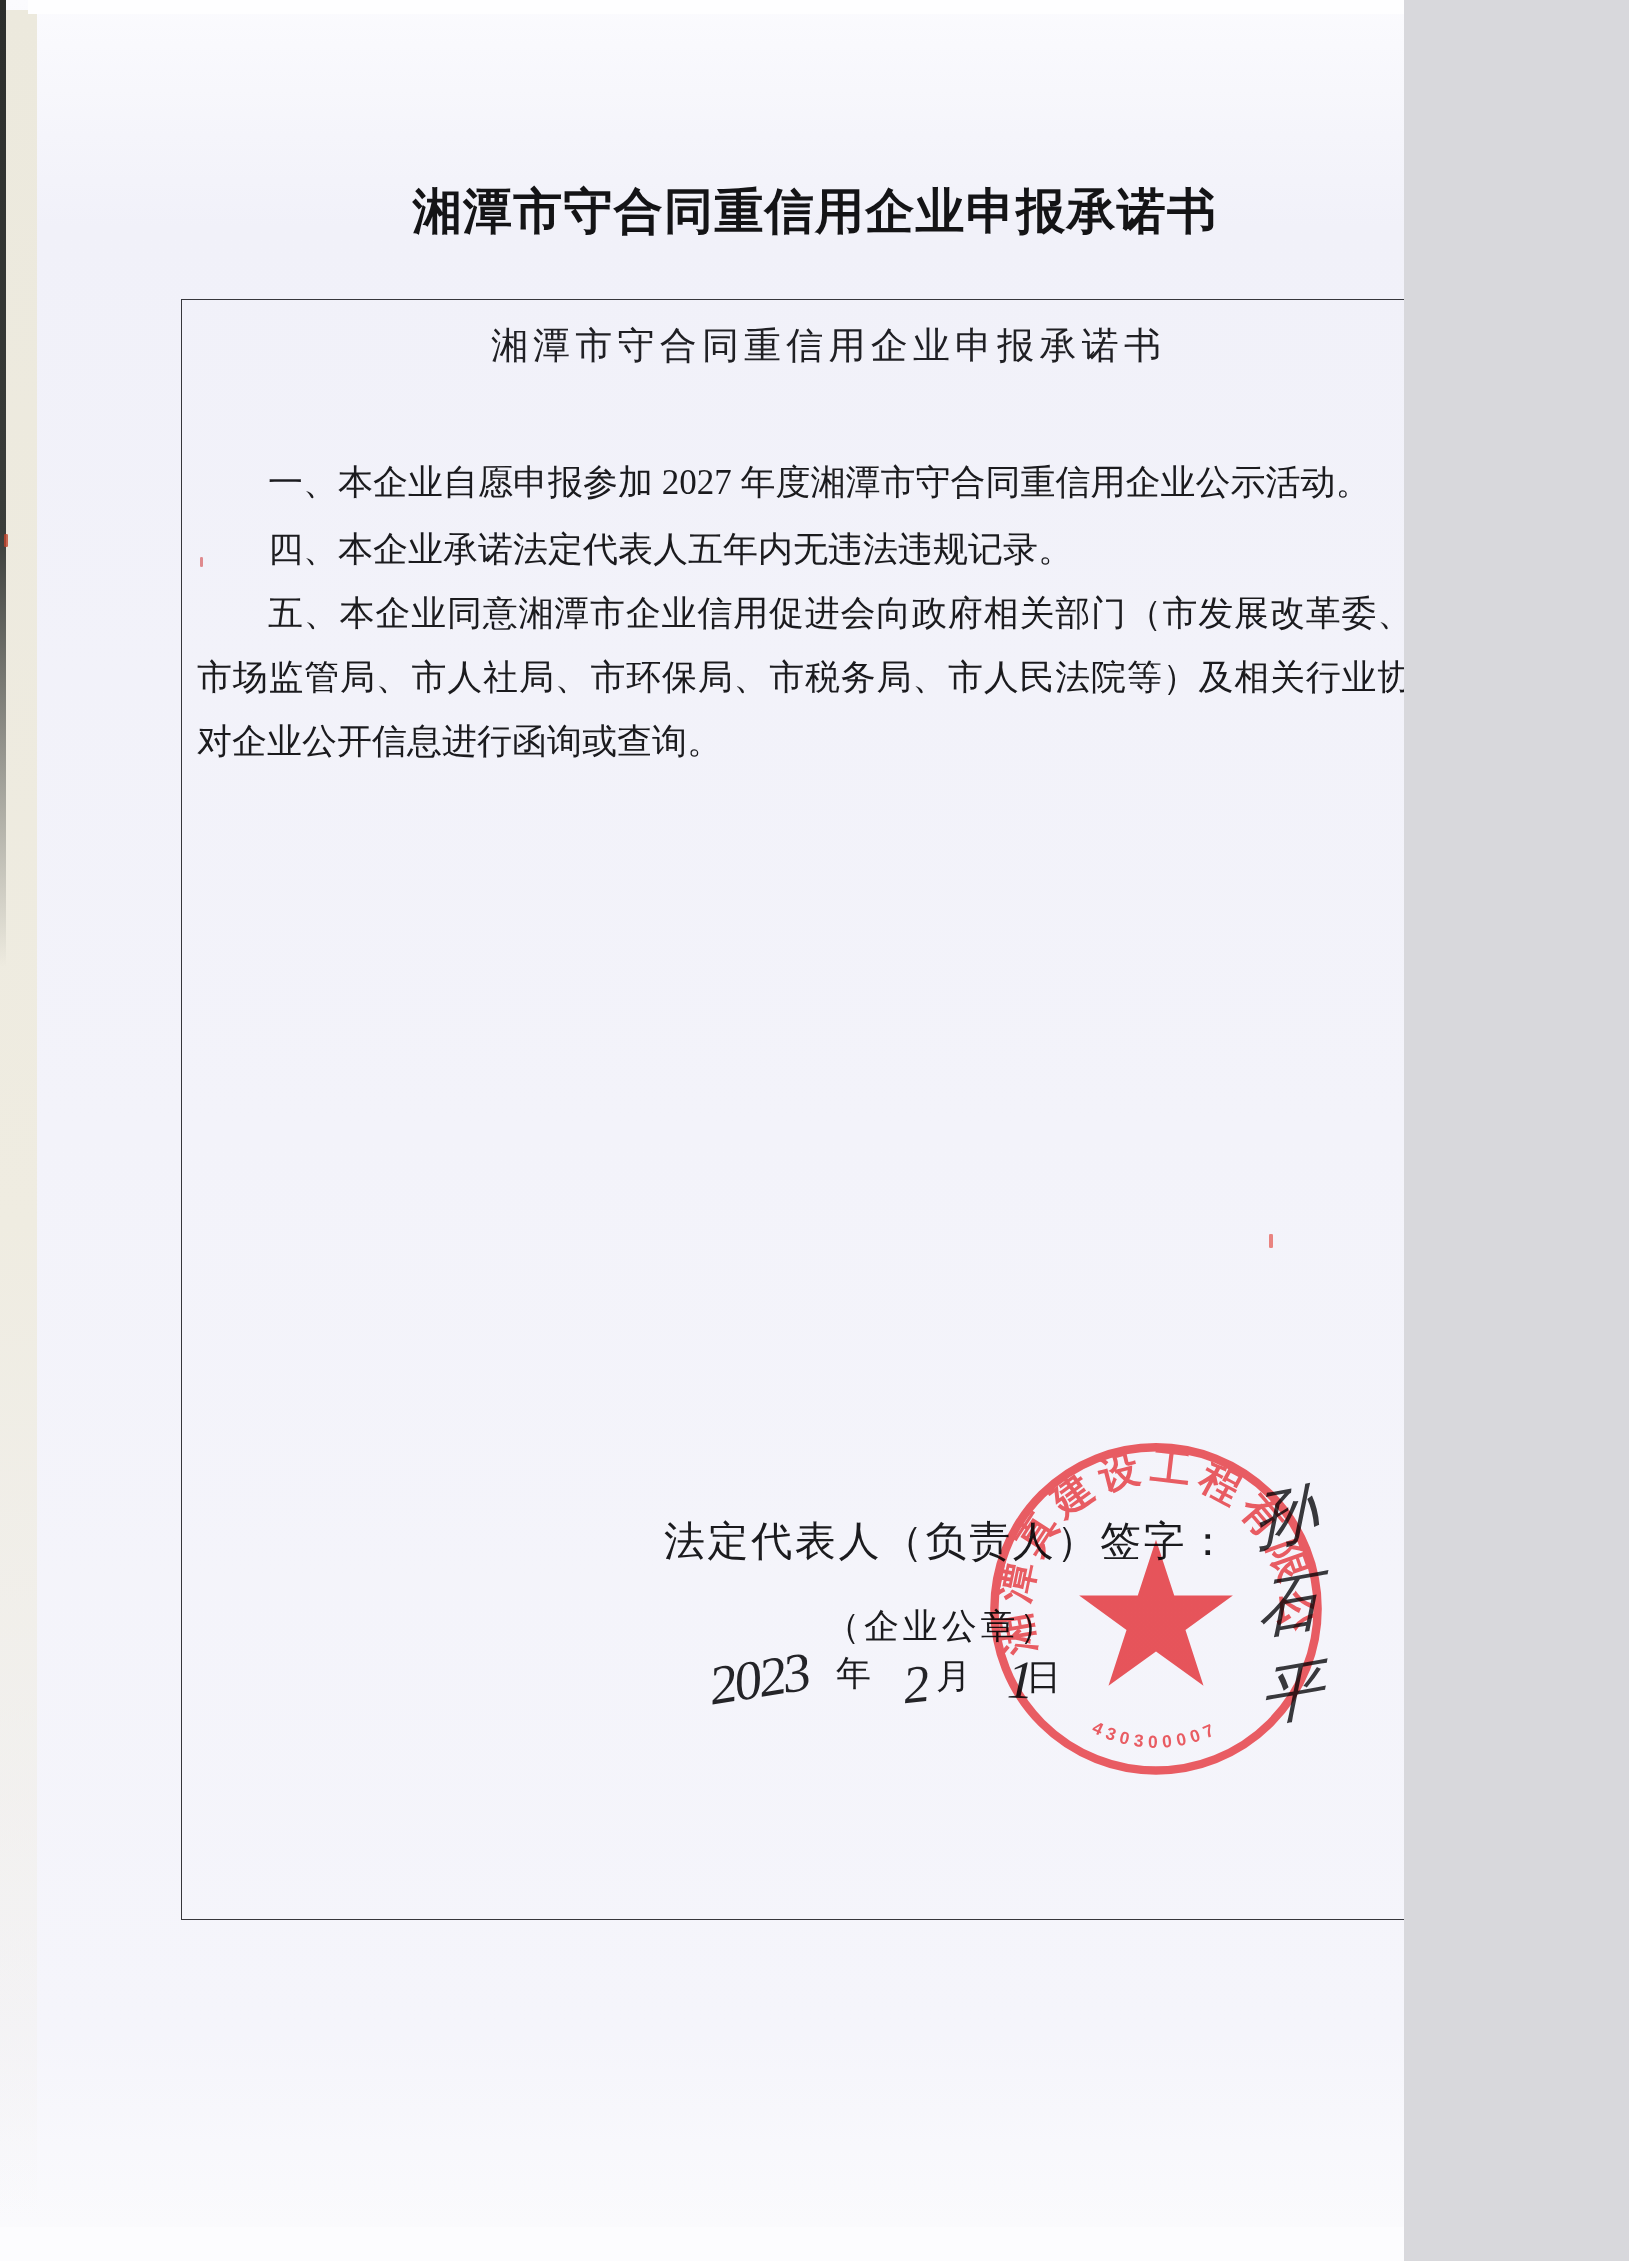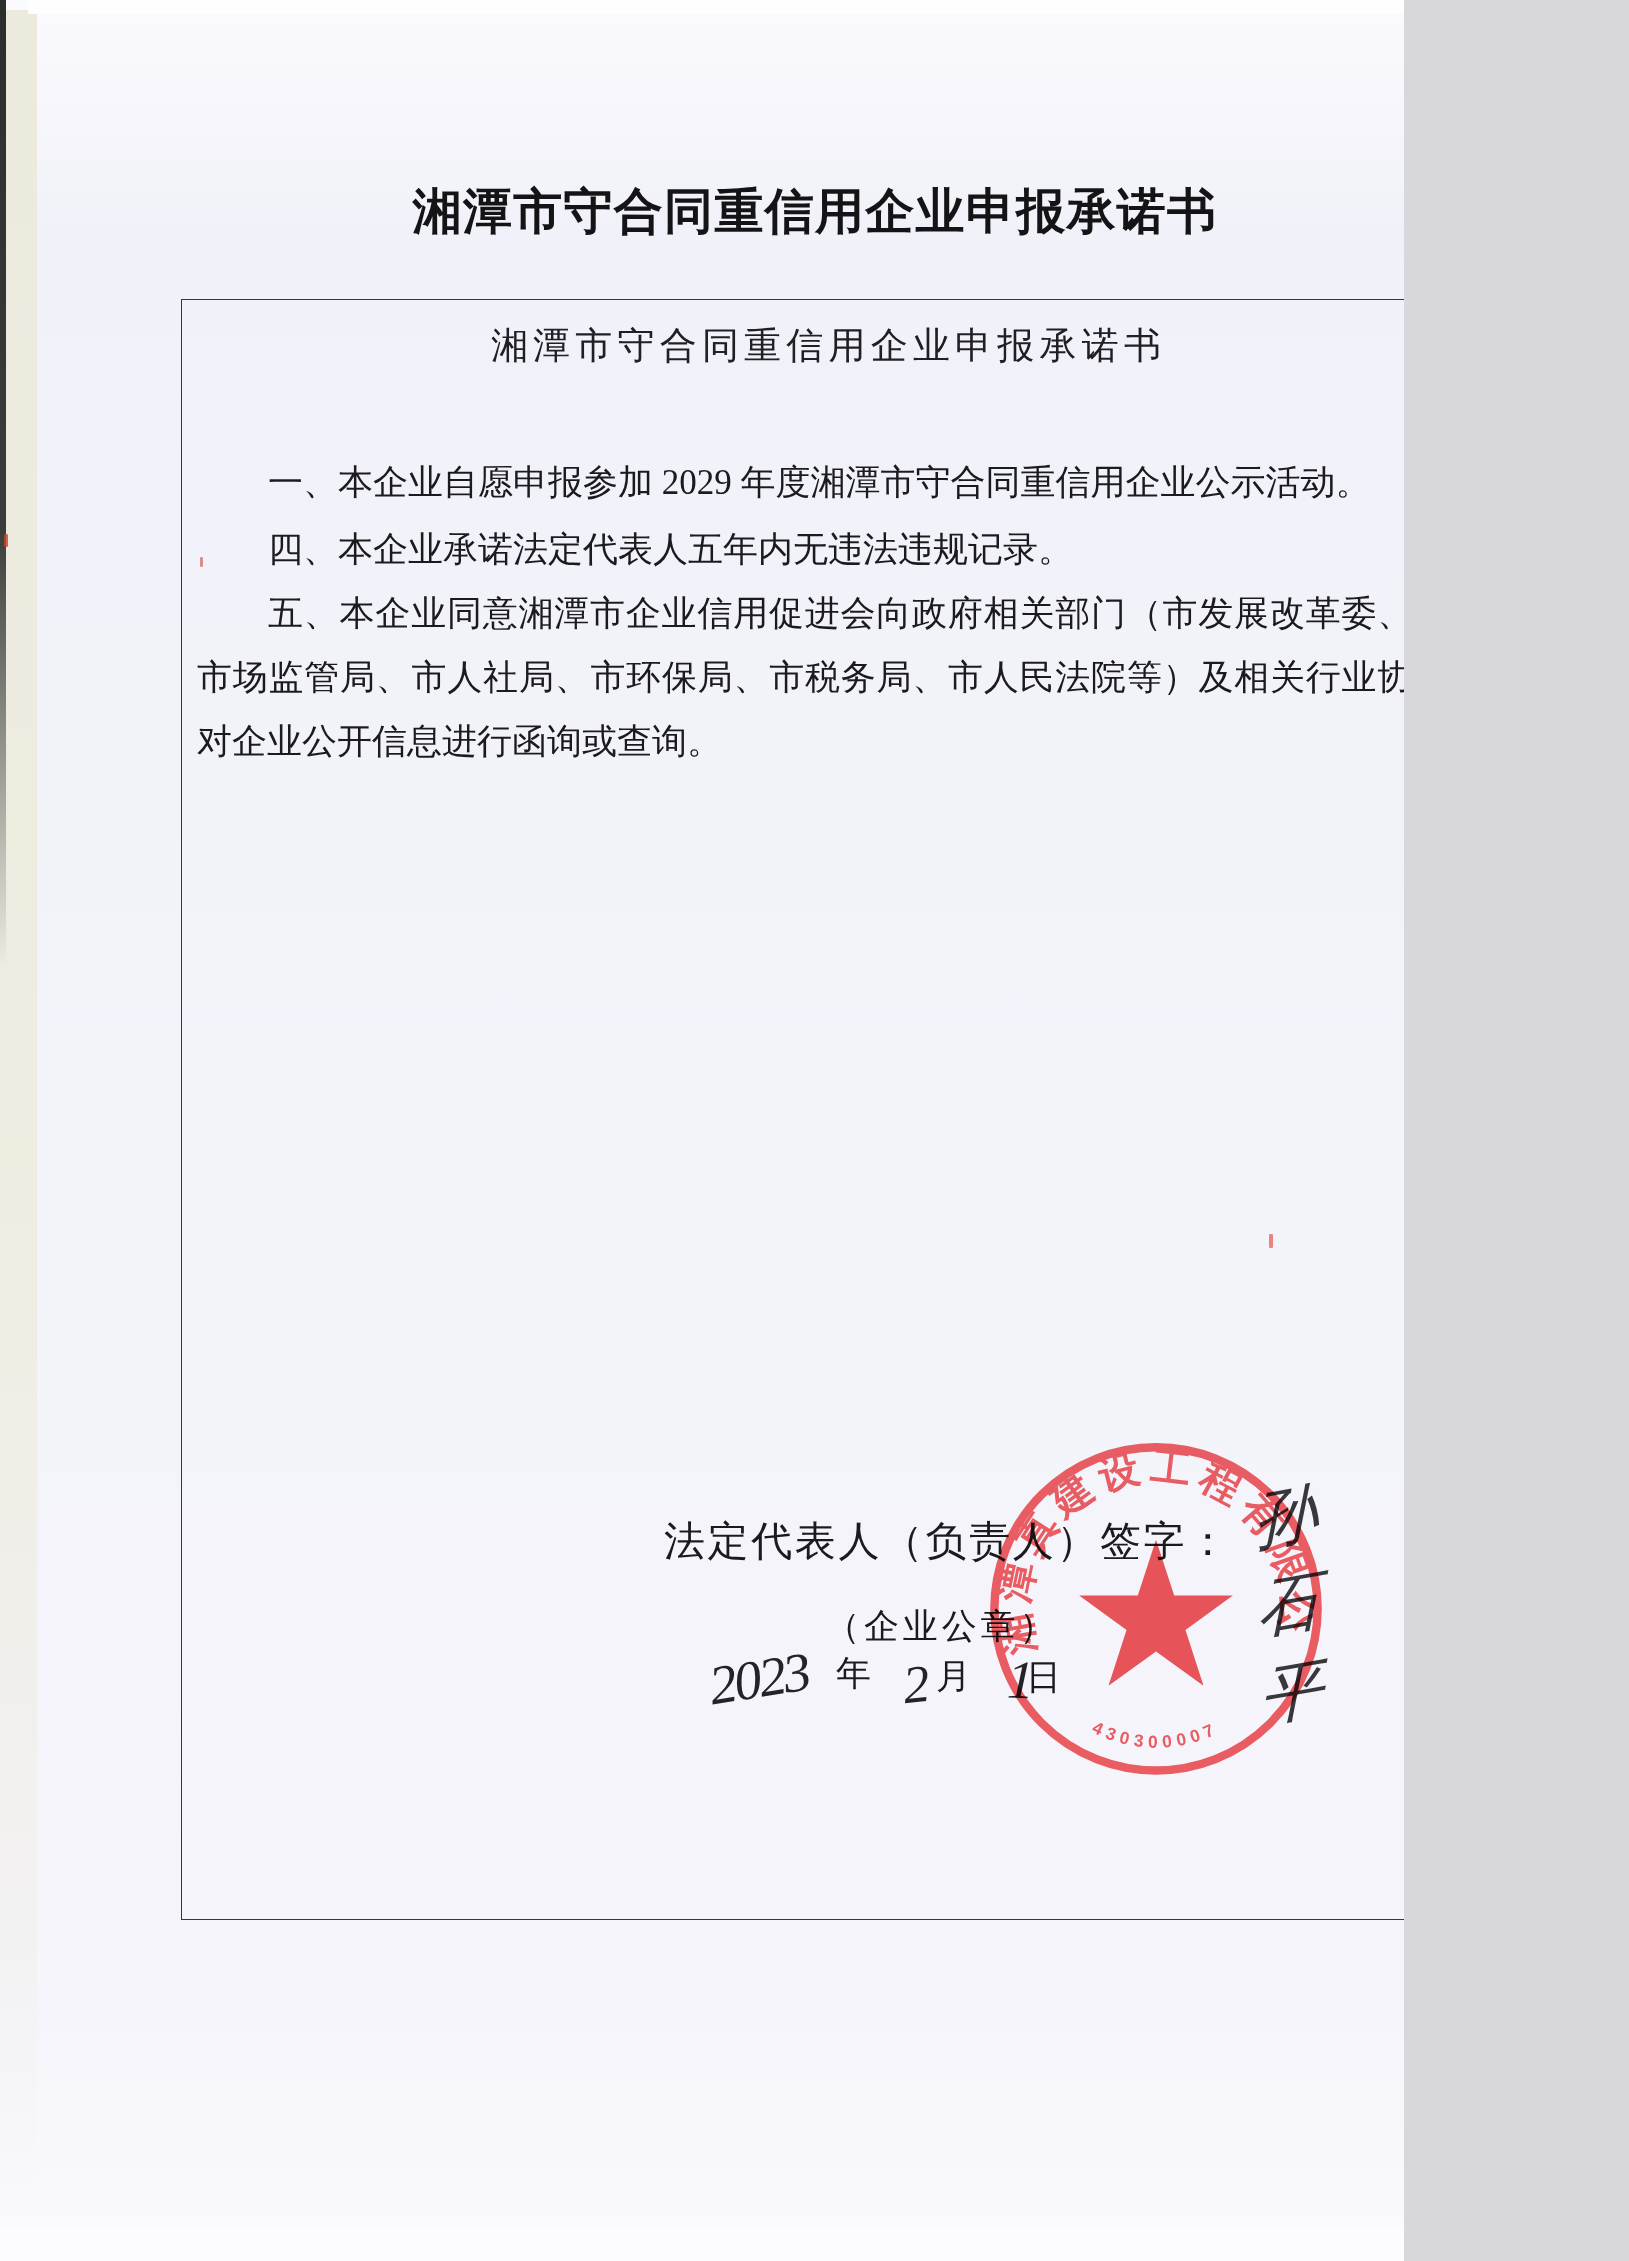--- a/index.html
+++ b/index.html
@@ -85,21 +85,21 @@
   <div class="artifact a2"></div>
   <div class="artifact a3"></div>
 
   <div class="main-title">湘潭市守合同重信用企业申报承诺书</div>
 
   <div class="frame"></div>
 
   <div class="doc-title">湘潭市守合同重信用企业申报承诺书</div>
 
   <div class="doc-body">
-    <p class="p1">一、本企业自愿申报参加 2029 年度湘潭市守合同重信用企业公示活动。</p>
+    <p class="p1">一、本企业自愿申报参加 2027 年度湘潭市守合同重信用企业公示活动。</p>
     <p class="p4">四、本企业承诺法定代表人五年内无违法违规记录。</p>
     <p class="p5">五、本企业同意湘潭市企业信用促进会向政府相关部门（市发展改革委、市市场监管局、市人社局、市环保局、市税务局、市人民法院等）及相关行业协会对企业公开信息进行函询或查询。</p>
   </div>
 
   <div class="sig-line">法定代表人（负责人）签字：</div>
   <div class="sig-name hand">孙石平</div>
   <div class="seal-note">（企业公章）</div>
 
   <div class="date-line">
     <span class="d-year-hw hand">2023</span>

